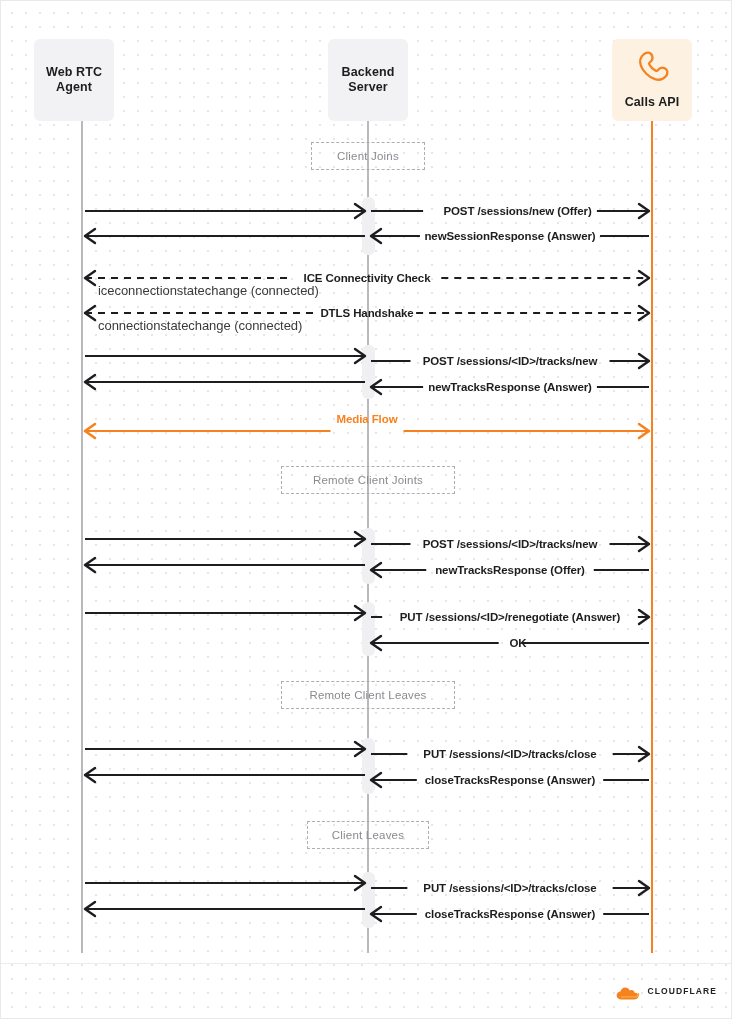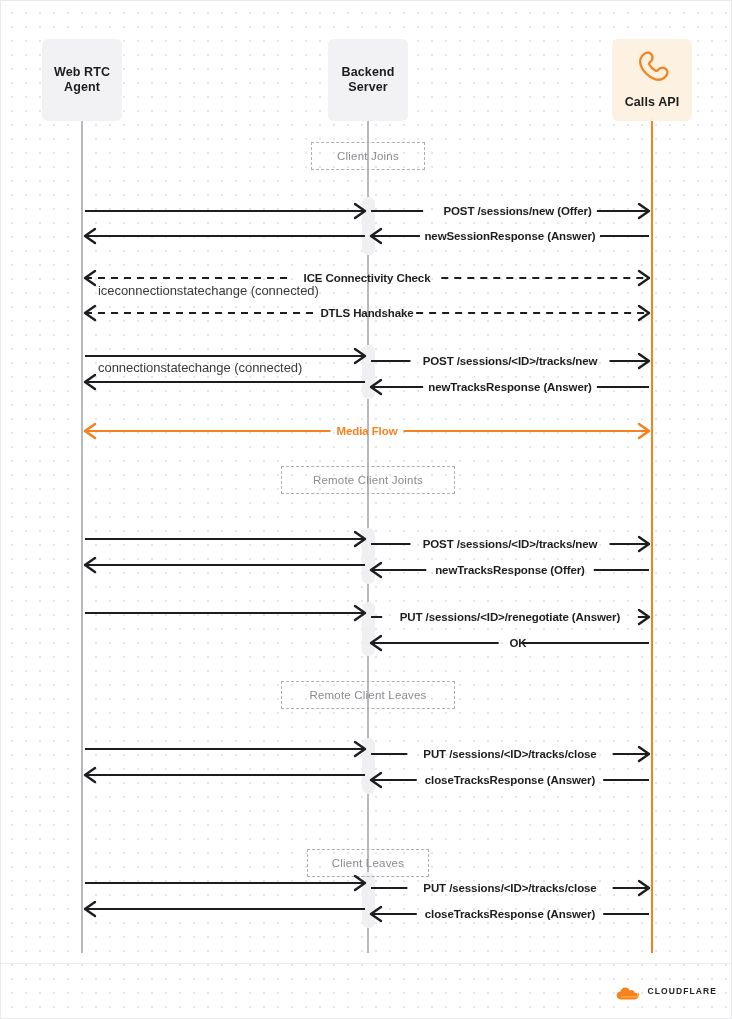--- a/index.html
+++ b/index.html
@@ -143,40 +143,40 @@
     </div>
   <div id="layer-activations">
       <div class="activation" style="left: 360.5px; top: 196px; height: 58px;"></div>
       <div class="activation" style="left: 360.5px; top: 344px; height: 54px;"></div>
       <div class="activation" style="left: 360.5px; top: 527px; height: 56px;"></div>
       <div class="activation" style="left: 360.5px; top: 601px; height: 54px;"></div>
       <div class="activation" style="left: 360.5px; top: 737px; height: 56px;"></div>
       <div class="activation" style="left: 360.5px; top: 871px; height: 56px;"></div>
     </div>
   <div id="layer-actors">
-      <div class="actor actor-plain" style="left: 41px; top: 38px; width: 80px; height: 82px;">
+      <div class="actor actor-plain" style="left: 33px; top: 38px; width: 80px; height: 82px;">
         <span class="actor-label">Web RTC
 Agent</span>
       </div>
       <div class="actor actor-plain" style="left: 327px; top: 38px; width: 80px; height: 82px;">
         <span class="actor-label">Backend
 Server</span>
       </div>
       <div class="actor actor-api" style="left: 611px; top: 38px; width: 80px; height: 82px;">
         <span class="phone-icon"><svg width="40" height="34" viewBox="0 0 40 34">
             <path d="M11.5 4.5c3.4-3 7.4-2.2 8.6 1.3 1 2.9-.3 5-2.1 6.3-1 .7-1.2 1.4-.7 2.4 1.3 2.6 3.6 4.9 6.3 6.1 1 .5 1.7.3 2.4-.6 1.4-1.8 3.6-3 6.4-1.9 3.4 1.3 4.1 5.2 1.2 8.4-2.7 3-6.5 3.9-10.7 2.6-6.3-2-12-7.6-14.1-13.8-1.4-4.2-.5-8 2.7-10.8z" fill="none" stroke="#f6821f" stroke-width="2.3" stroke-linejoin="round"></path>
           </svg></span>
         <span class="actor-label">Calls API</span>
       </div>
     </div>
   <div id="layer-fragments">
       <div class="fragment" style="left: 309.6px; top: 141px; width: 114.8px; height: 28px;">Client Joins</div>
       <div class="fragment" style="left: 280px; top: 465px; width: 174px; height: 28px;">Remote Client Joints</div>
       <div class="fragment" style="left: 280px; top: 680px; width: 174px; height: 28px;">Remote Client Leaves</div>
-      <div class="fragment" style="left: 305.9px; top: 820px; width: 122.2px; height: 28px; margin-top: 28px;">Client Leaves</div>
+      <div class="fragment" style="left: 305.9px; top: 820px; width: 122.2px; height: 28px;">Client Leaves</div>
     </div>
   <div id="layer-messages">
       <div class="msg" style="left: 0px; top: 199px; width: 732px;">
         <svg width="732" height="22">
           <line x1="84" y1="11" x2="364" y2="11" stroke="#1d1d1f" stroke-width="2"></line>
           <path d="M 364 11 l -10 -7 M 364 11 l -10 7" fill="none" stroke="#1d1d1f" stroke-width="2.4" stroke-linecap="round"></path>
         </svg>
       </div>
       <div class="msg" style="left: 0px; top: 199px; width: 732px;">
         <svg width="732" height="22">
@@ -212,21 +212,21 @@
       <div class="sub-label" style="left: 97px; top: 282px;">iceconnectionstatechange (connected)</div>
       <div class="msg" style="left: 0px; top: 301px; width: 732px;">
         <svg width="732" height="22">
           <line x1="84" y1="11" x2="316.9" y2="11" stroke="#1d1d1f" stroke-width="2" stroke-dasharray="7 6"></line>
           <line x1="415.1" y1="11" x2="648" y2="11" stroke="#1d1d1f" stroke-width="2" stroke-dasharray="7 6"></line>
           <path d="M 648 11 l -10 -7 M 648 11 l -10 7" fill="none" stroke="#1d1d1f" stroke-width="2.4" stroke-linecap="round"></path>
           <path d="M 84 11 l 10 -7 M 84 11 l 10 7" fill="none" stroke="#1d1d1f" stroke-width="2.4" stroke-linecap="round"></path>
         </svg>
       </div>
       <div class="msg-label" style="left: 366px; top: 312px;">DTLS Handshake</div>
-      <div class="sub-label" style="left: 97px; top: 317px; margin-top: 42px;">connectionstatechange (connected)</div>
+      <div class="sub-label" style="left: 97px; top: 317px;">connectionstatechange (connected)</div>
       <div class="msg" style="left: 0px; top: 344px; width: 732px;">
         <svg width="732" height="22">
           <line x1="84" y1="11" x2="364" y2="11" stroke="#1d1d1f" stroke-width="2"></line>
           <path d="M 364 11 l -10 -7 M 364 11 l -10 7" fill="none" stroke="#1d1d1f" stroke-width="2.4" stroke-linecap="round"></path>
         </svg>
       </div>
       <div class="msg" style="left: 0px; top: 349px; width: 732px;">
         <svg width="732" height="22">
           <line x1="370" y1="11" x2="409.5" y2="11" stroke="#1d1d1f" stroke-width="2"></line>
           <line x1="608.5" y1="11" x2="648" y2="11" stroke="#1d1d1f" stroke-width="2"></line>
@@ -249,21 +249,21 @@
       </div>
       <div class="msg-label" style="left: 509px; top: 386px;">newTracksResponse (Answer)</div>
       <div class="msg" style="left: 0px; top: 419px; width: 732px;">
         <svg width="732" height="22">
           <line x1="84" y1="11" x2="329.5" y2="11" stroke="#f6821f" stroke-width="2.2"></line>
           <line x1="402.5" y1="11" x2="648" y2="11" stroke="#f6821f" stroke-width="2.2"></line>
           <path d="M 648 11 l -10 -7 M 648 11 l -10 7" fill="none" stroke="#f6821f" stroke-width="2.6" stroke-linecap="round"></path>
           <path d="M 84 11 l 10 -7 M 84 11 l 10 7" fill="none" stroke="#f6821f" stroke-width="2.6" stroke-linecap="round"></path>
         </svg>
       </div>
-      <div class="msg-label orange" style="left: 366px; top: 430px;">Media Flow</div>
+      <div class="msg-label orange" style="left: 366px; top: 418px;">Media Flow</div>
       <div class="msg" style="left: 0px; top: 527px; width: 732px;">
         <svg width="732" height="22">
           <line x1="84" y1="11" x2="364" y2="11" stroke="#1d1d1f" stroke-width="2"></line>
           <path d="M 364 11 l -10 -7 M 364 11 l -10 7" fill="none" stroke="#1d1d1f" stroke-width="2.4" stroke-linecap="round"></path>
         </svg>
       </div>
       <div class="msg" style="left: 0px; top: 532px; width: 732px;">
         <svg width="732" height="22">
           <line x1="370" y1="11" x2="409.5" y2="11" stroke="#1d1d1f" stroke-width="2"></line>
           <line x1="608.5" y1="11" x2="648" y2="11" stroke="#1d1d1f" stroke-width="2"></line>

